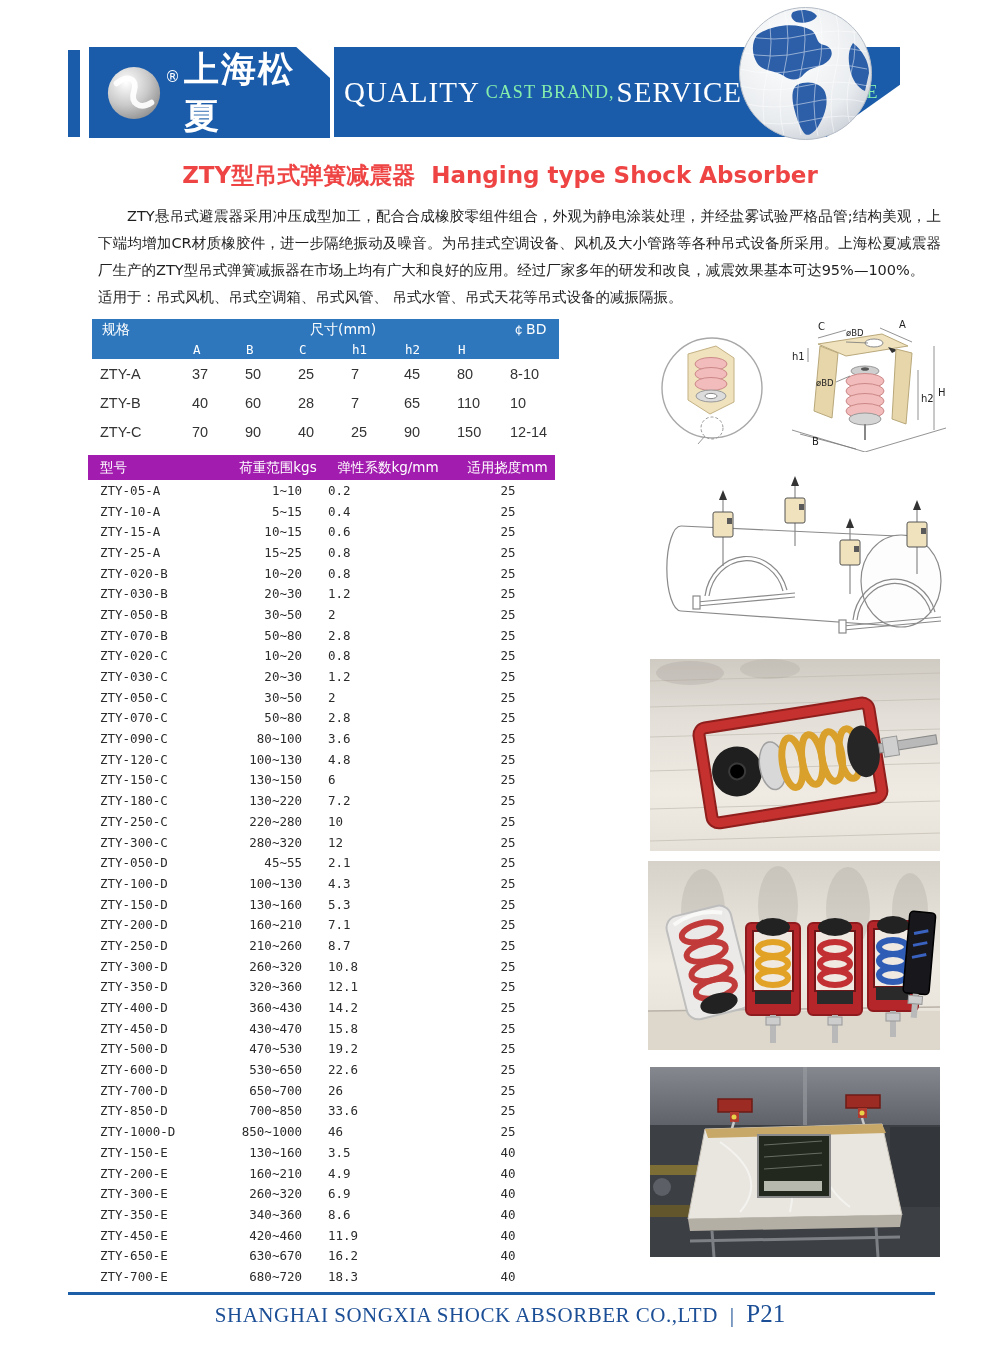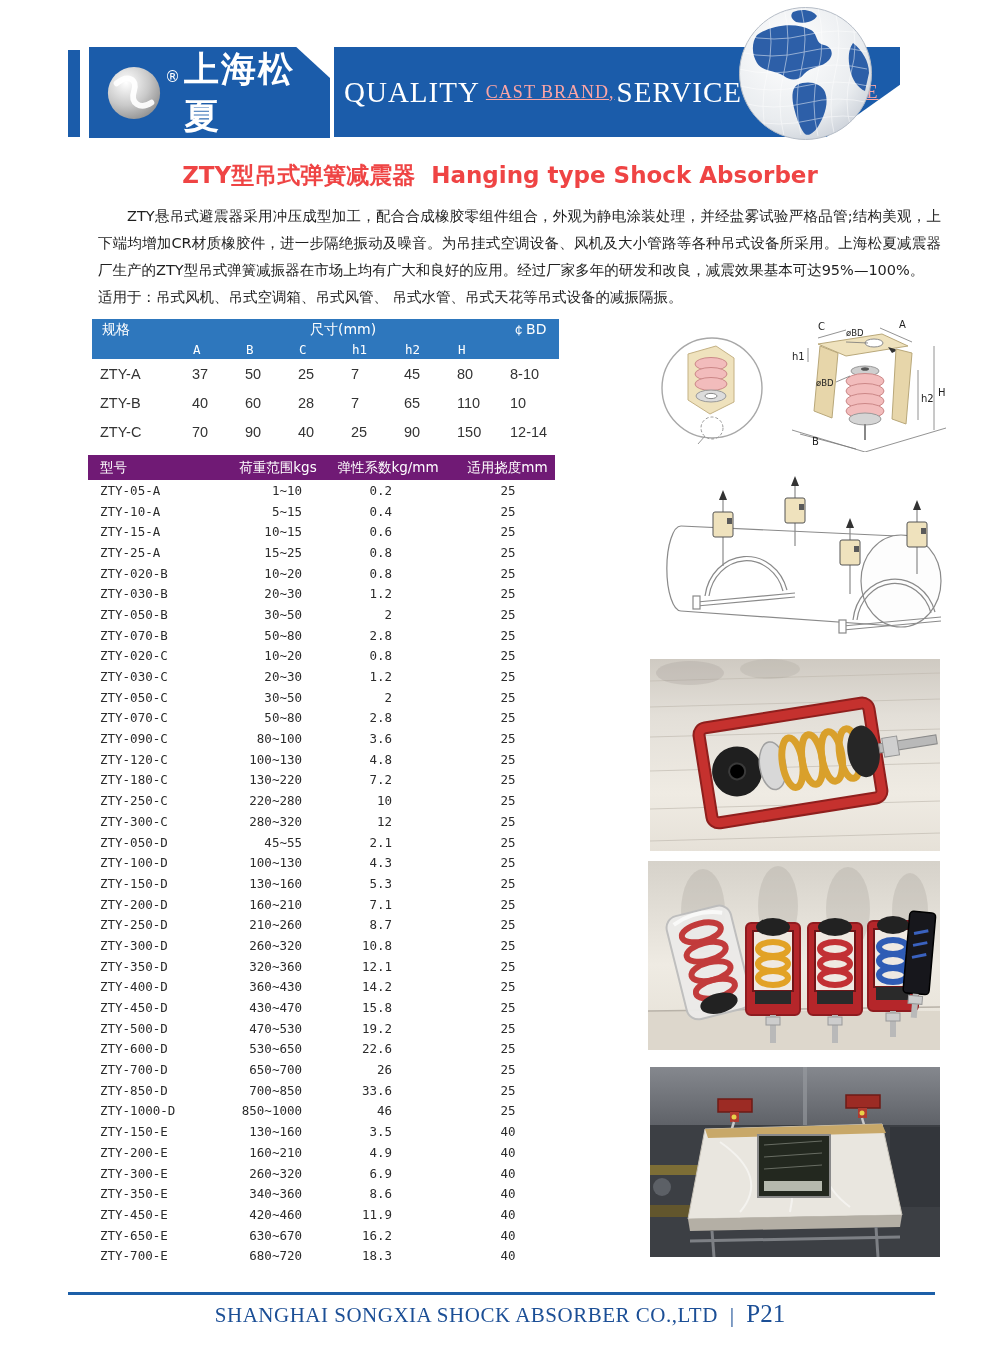--- a/index.html
+++ b/index.html
@@ -11,22 +11,22 @@
   .logo-box{position:absolute;left:89px;top:47px;width:241px;height:91px;background:#1b5caa;
             clip-path:polygon(0 0,86% 0,100% 34%,100% 100%,0 100%);
             display:flex;align-items:center;}
   .logo-sphere{width:58px;height:58px;margin-left:16px;flex:0 0 auto;}
   .logo-reg{color:#fff;font-size:15px;transform:translateY(-16px);margin-left:2px;}
   .logo-text{color:#ffffff;font-size:35px;font-weight:700;letter-spacing:2px;margin-left:4px;}
   .banner{position:absolute;left:334px;top:47px;width:566px;height:90px;background:#1b5caa;
           clip-path:polygon(0 0,100% 0,100% 42%,87% 100%,0 100%);
           display:flex;align-items:center;padding-left:10px;box-sizing:border-box;}
   .banner .big{font-family:"Liberation Serif","DejaVu Serif",serif;color:#fff;font-size:29px;letter-spacing:1px;}
-  .banner .small{font-family:"Liberation Serif","DejaVu Serif",serif;color:#fca5a5;font-size:18px;letter-spacing:1px;
-                 padding:0 2px 0 6px;text-decoration:underline;}
+  .banner .small{font-family:"Liberation Serif","DejaVu Serif",serif;color:#86efac;font-size:18px;letter-spacing:1px;
+                 padding:0 2px 0 6px;}
   .globe{position:absolute;left:737px;top:5px;width:137px;height:137px;z-index:3;}
 
   
   .title{position:absolute;left:0;right:0;top:160px;text-align:center;font-size:23px;font-weight:600;
          color:#ef4444;white-space:pre-wrap;}
   .intro{position:absolute;left:98px;top:203px;width:843px;font-size:14.5px;line-height:27px;color:#1f1f1f;}
   .intro .p1{margin:0;text-indent:2em;text-align:justify;}
   .intro .p2{margin:0;}
 
   
@@ -36,29 +36,29 @@
   .spec-table thead th{background:#2e77bd;color:#fff;font-weight:400;}
   .spec-table .h-spec,.spec-table .h-bd{font-size:14px;text-align:left;padding:2px 0 0 10px;vertical-align:top;}
   .spec-table .h-size{font-size:14px;text-align:center;height:19px;}
   .spec-table .h-sub{font-size:12.5px;font-family:"DejaVu Sans Mono",monospace;text-align:left;
                      padding-left:9px;height:17px;}
   .spec-table tbody td{font-family:Liberation Sans, sans-serif;font-size:14.5px;color:#333;height:27px;
                        text-align:left;padding-left:8px;}
 
   .model-table{position:absolute;left:88px;top:455px;width:467px;}
   .model-table table{width:467px;}
-  .model-table thead th{background:#701a75;color:#fff;font-weight:400;font-size:13.5px;height:23px;}
+  .model-table thead th{background:#a21caf;color:#fff;font-weight:400;font-size:13.5px;height:23px;}
   .model-table thead th:nth-child(1){text-align:left;padding-left:12px;}
   .model-table thead th:nth-child(2),.model-table thead th:nth-child(3){text-align:center;}
   .model-table thead th:nth-child(4){text-align:center;padding-left:13px;}
   .model-table tbody td{font-family:"DejaVu Sans Mono",monospace;font-size:12.5px;color:#2b2b2b;height:20.7px;
                         padding:0;}
   .model-table tbody td:nth-child(1){text-align:left;padding-left:12px;}
   .model-table tbody td:nth-child(2){text-align:right;padding-right:26px;}
-  .model-table tbody td:nth-child(3){text-align:right;padding-right:56px;}
+  .model-table tbody td:nth-child(3){text-align:left;padding-right:56px;}
   .model-table tbody td:nth-child(4){text-align:center;padding-left:13px;}
 
   
   .fig{position:absolute;background:#fff;}
   .fig svg{display:block;width:100%;height:100%;}
   .fig-drawing{left:650px;top:318px;width:298px;height:134px;}
   .fig-pipe{left:645px;top:474px;width:312px;height:162px;}
   .fig-photo1{left:650px;top:659px;width:290px;height:192px;}
   .fig-photo2{left:648px;top:861px;width:292px;height:189px;}
   .fig-photo3{left:650px;top:1067px;width:290px;height:190px;}
@@ -308,20 +308,26 @@
             <td>3.6</td>
             <td>25</td>
           </tr>
           <tr>
             <td>ZTY-120-C</td>
             <td>100~130</td>
             <td>4.8</td>
             <td>25</td>
           </tr>
           <tr>
+            <td>ZTY-150-C</td>
+            <td>130~150</td>
+            <td>6</td>
+            <td>25</td>
+          </tr>
+          <tr>
             <td>ZTY-180-C</td>
             <td>130~220</td>
             <td>7.2</td>
             <td>25</td>
           </tr>
           <tr>
             <td>ZTY-250-C</td>
             <td>220~280</td>
             <td>10</td>
             <td>25</td>

